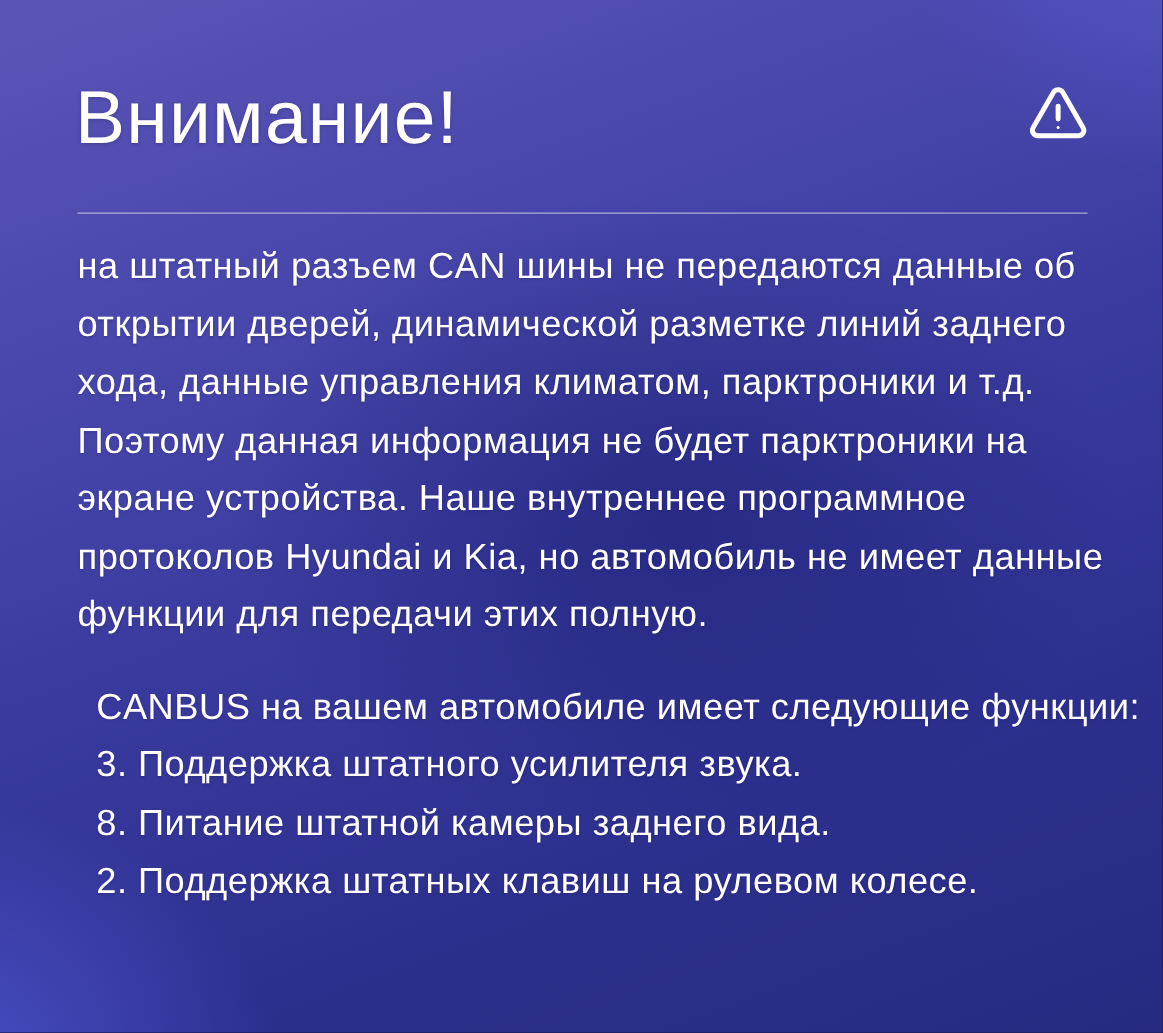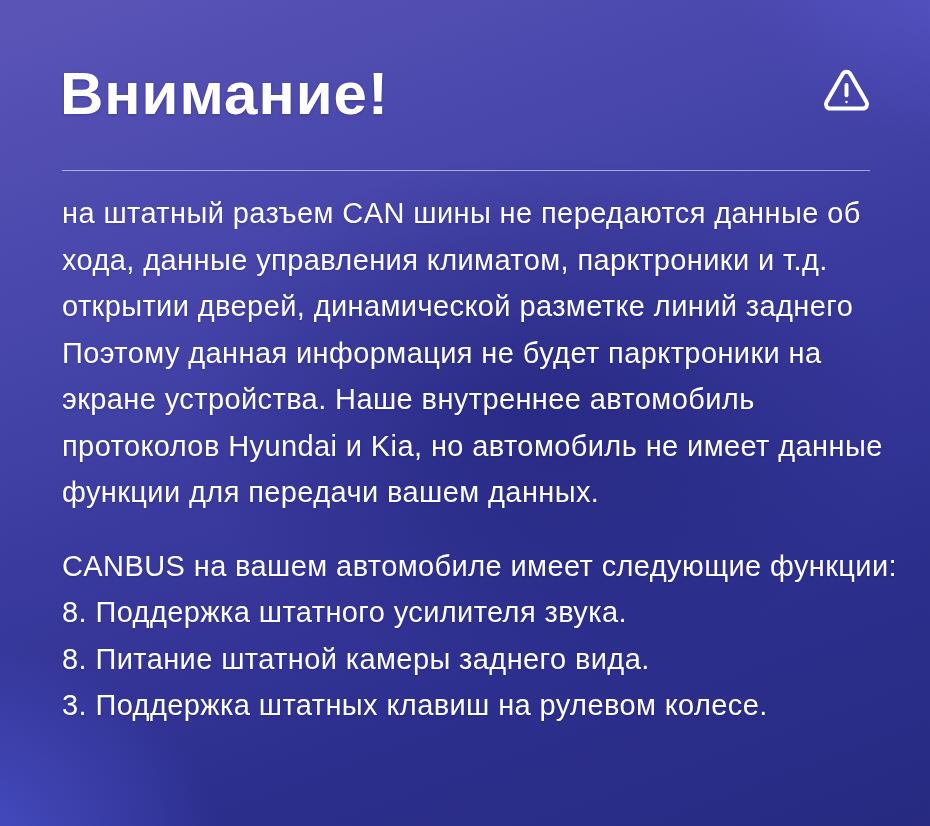--- a/index.html
+++ b/index.html
@@ -16,21 +16,21 @@
       radial-gradient(45% 42% at -4% 104%, rgba(88, 99, 234, 0.60) 0%, rgba(88, 99, 234, 0) 62%),
       radial-gradient(42% 36% at 104% -4%, rgba(100, 99, 225, 0.45) 0%, rgba(100, 99, 225, 0) 60%),
       linear-gradient(160deg, #5b55b7 0%, #4a48ad 25%, #3a3a9e 50%, #2d2f8e 75%, #272a80 100%);
   }
   .title {
     position: absolute;
     left: 60px;
     top: 64px;
     font-size: 60px;
     line-height: 60px;
-    font-weight: 700;
+    font-weight: 400;
     letter-spacing: 1px;
     white-space: nowrap;
     text-shadow: 0 1px 3px rgba(20, 20, 60, 0.25);
   }
   .warn-icon {
     position: absolute;
     top: 65px;
     right: 57px;
     width: 53px;
     height: 55px;
@@ -52,21 +52,21 @@
     right: 20px;
   }
   .line {
     font-size: 29px;
     line-height: 46.5px;
     letter-spacing: 0.4px;
     white-space: nowrap;
     font-weight: 400;
     text-shadow: 0 1px 2px rgba(20, 20, 60, 0.2);
   }
-  .functions { margin-top: 27px; }
+  .functions { margin-top: 27px; margin-left: 15px; }
 </style>
 </head>
 <body>
 
 <div class="page">
 
   <h1 class="title">Внимание!</h1>
 
   <span class="warn-icon">
     <svg viewBox="0 0 24 24" fill="none" stroke="#ffffff" stroke-width="1.8" stroke-linecap="round" stroke-linejoin="round">
@@ -75,29 +75,29 @@
       <circle cx="12" cy="16.3" r="0.55" fill="#ffffff" stroke="none"></circle>
     </svg>
   </span>
 
   <div class="divider"></div>
 
   <div class="content">
 
     <div class="intro">
       <div class="line">на штатный разъем CAN шины не передаются данные об</div>
+      <div class="line">открытии дверей, динамической разметке линий заднего</div>
       <div class="line">хода, данные управления климатом, парктроники и т.д.</div>
-      <div class="line">открытии дверей, динамической разметке линий заднего</div>
       <div class="line">Поэтому данная информация не будет парктроники на</div>
-      <div class="line">экране устройства. Наше внутреннее автомобиль</div>
+      <div class="line">экране устройства. Наше внутреннее программное</div>
       <div class="line">протоколов Hyundai и Kia, но автомобиль не имеет данные</div>
-      <div class="line">функции для передачи вашем данных.</div>
+      <div class="line">функции для передачи этих полную.</div>
     </div>
 
     <div class="functions">
       <div class="line">CANBUS на вашем автомобиле имеет следующие функции:</div>
-      <div class="line">8. Поддержка штатного усилителя звука.</div>
+      <div class="line">3. Поддержка штатного усилителя звука.</div>
       <div class="line">8. Питание штатной камеры заднего вида.</div>
-      <div class="line">3. Поддержка штатных клавиш на рулевом колесе.</div>
+      <div class="line">2. Поддержка штатных клавиш на рулевом колесе.</div>
     </div>
 
   </div>
 </div>
 
 </body></html>

